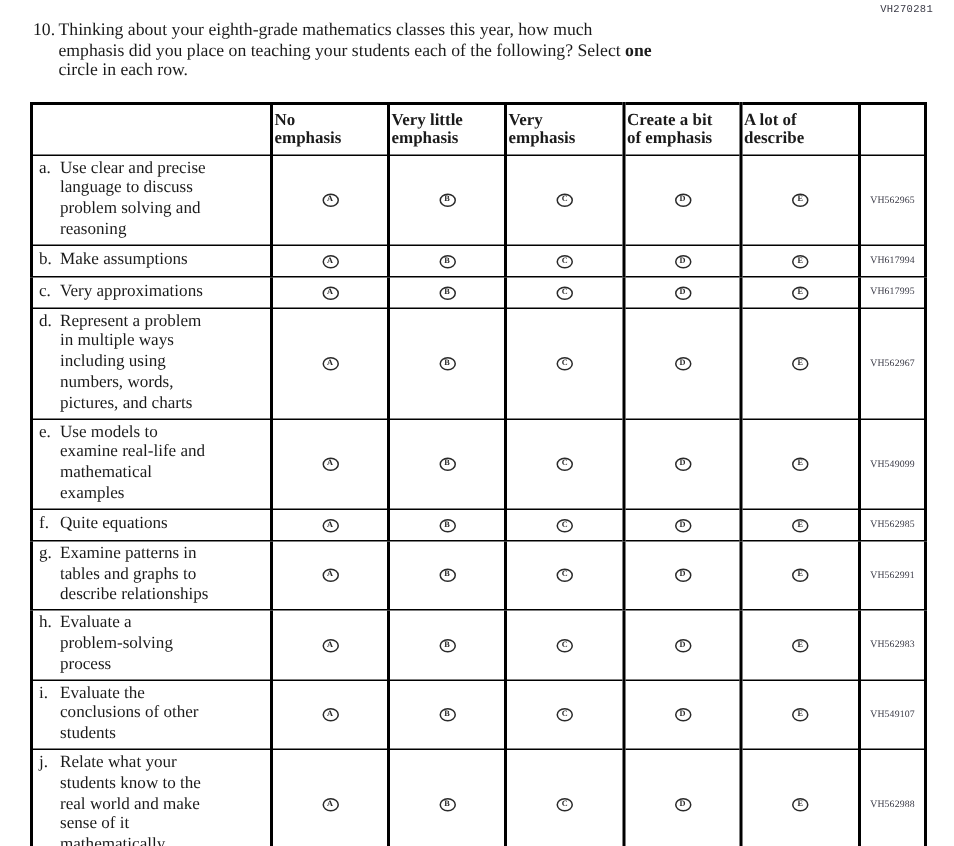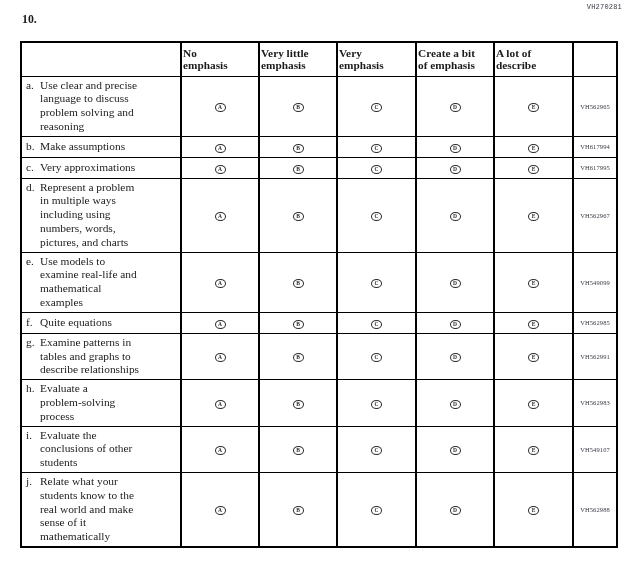--- a/index.html
+++ b/index.html
@@ -17,21 +17,21 @@
     font-size: 7px;
     letter-spacing: 0.2px;
     color: #3a3a46;
     font-family: Liberation Mono, monospace;
   }
   .question {
     display: flex;
     margin: 13px 20px 0 22px;
   }
   .qnum {
-    font-weight: bold;
+    font-weight: normal;
     font-size: 11.8px;
     width: 17px;
     flex-shrink: 0;
     line-height: 13.5px;
   }
   .qtext {
     font-size: 11.8px;
     line-height: 13.5px;
     white-space: pre-line;
   }
@@ -98,20 +98,23 @@
     padding: 0 1px;
   }
 </style>
 </head>
 <body>
 
 <div class="form-code">VH270281</div>
 
 <div class="question">
   <span class="qnum">10.</span>
+  <div class="qtext"><span>Thinking about your eighth-grade mathematics classes this year, how much
+emphasis did you place on teaching your students each of the following? Select </span><b>one</b><span>
+circle in each row.</span></div>
 </div>
 
 <table class="grid">
   <colgroup>
     <col style="width:160px">
     <col style="width:78px">
       <col style="width:78px">
       <col style="width:79px">
       <col style="width:78px">
       <col style="width:79px">

